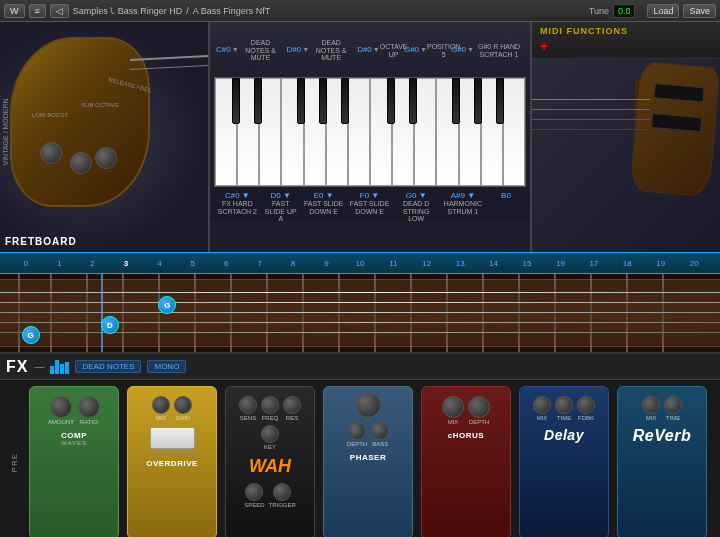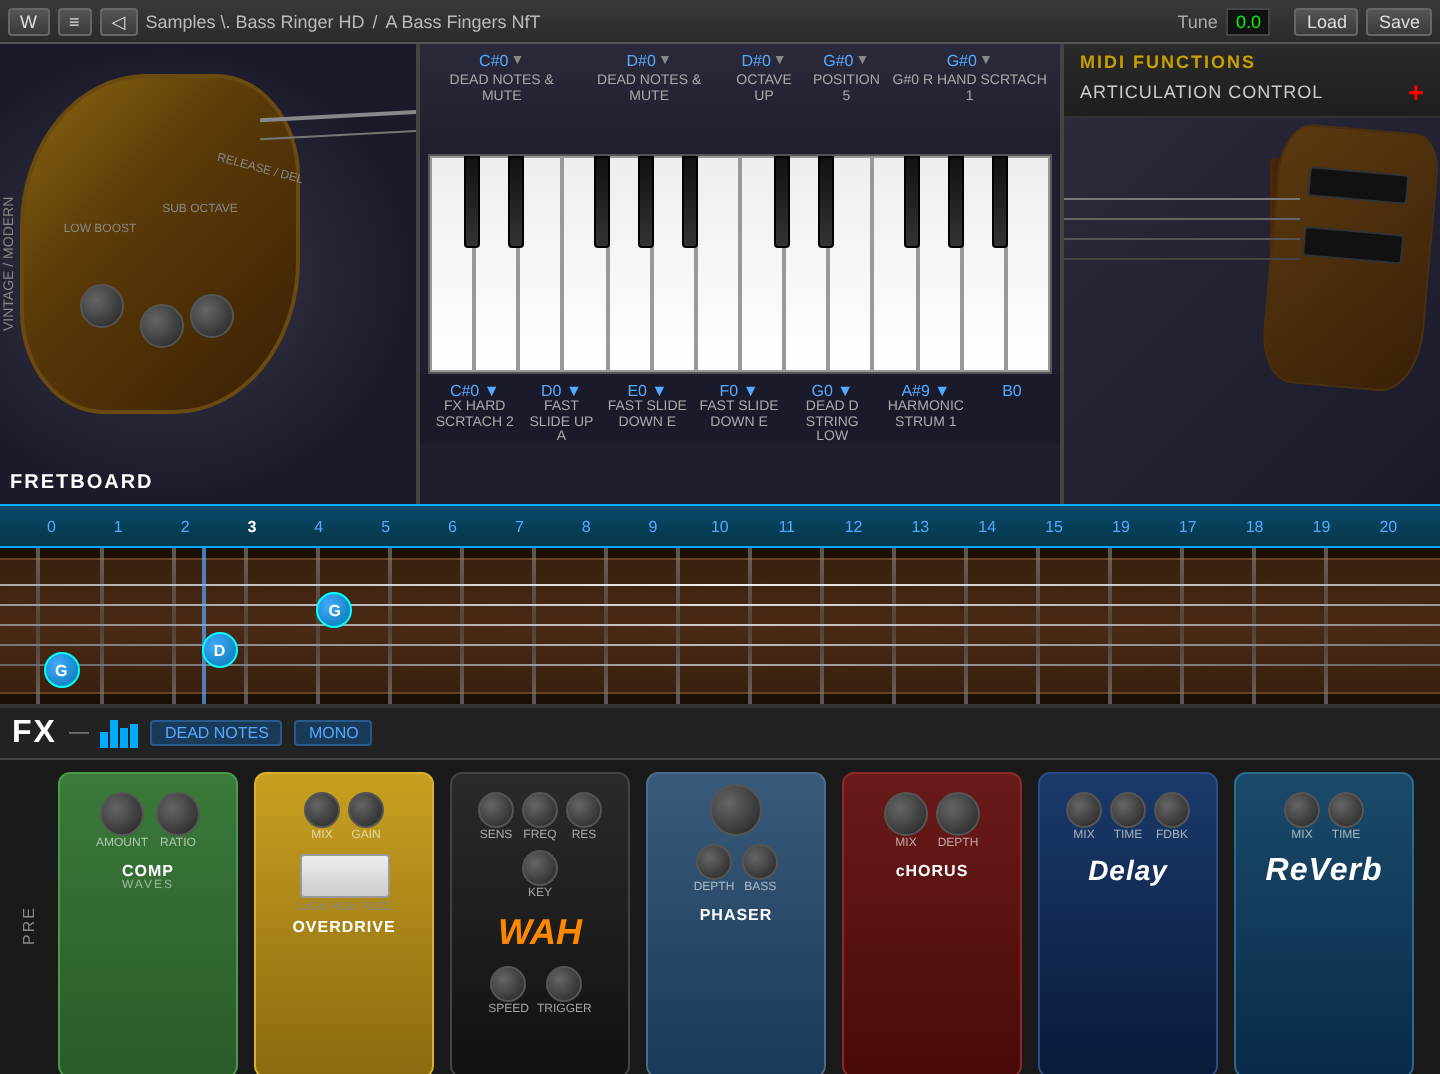--- a/index.html
+++ b/index.html
@@ -90,21 +90,21 @@
     #keyswitch-header {
       display: flex;
       background: linear-gradient(to bottom, #2a2a3a, #1e1e2e);
       height: 55px;
       padding: 4px 6px;
       gap: 4px;
       overflow: hidden;
     }
     .ks-note-col {
       display: flex;
-      flex-direction: column;
+      flex-direction: row;
       align-items: center;
       min-width: 36px;
     }
     .ks-note-name {
       color: #5af;
       font-size: 8px;
       display: flex;
       align-items: center;
       gap: 1px;
     }
@@ -619,21 +619,20 @@
         <div class="ks-bottom-desc"></div>
       </div>
     </div>
 
   </div>
 
   <div id="midi-panel">
     <div id="midi-header">
       <div class="midi-title">MIDI FUNCTIONS</div>
       <div class="articulation-row">
-        <span class="articulation-label">ARTICULATION CONTROL</span>
         <span class="add-btn">+</span>
       </div>
     </div>
     <div id="midi-guitar-preview">
 
       <div class="mini-guitar-neck"></div>
       <div class="mini-guitar">
         <div style="position:absolute;top:20px;left:15px;width:50px;height:15px;background:#111;border:1px solid #333;border-radius:2px;"></div>
         <div style="position:absolute;top:50px;left:15px;width:50px;height:15px;background:#111;border:1px solid #333;border-radius:2px;"></div>
       </div>

